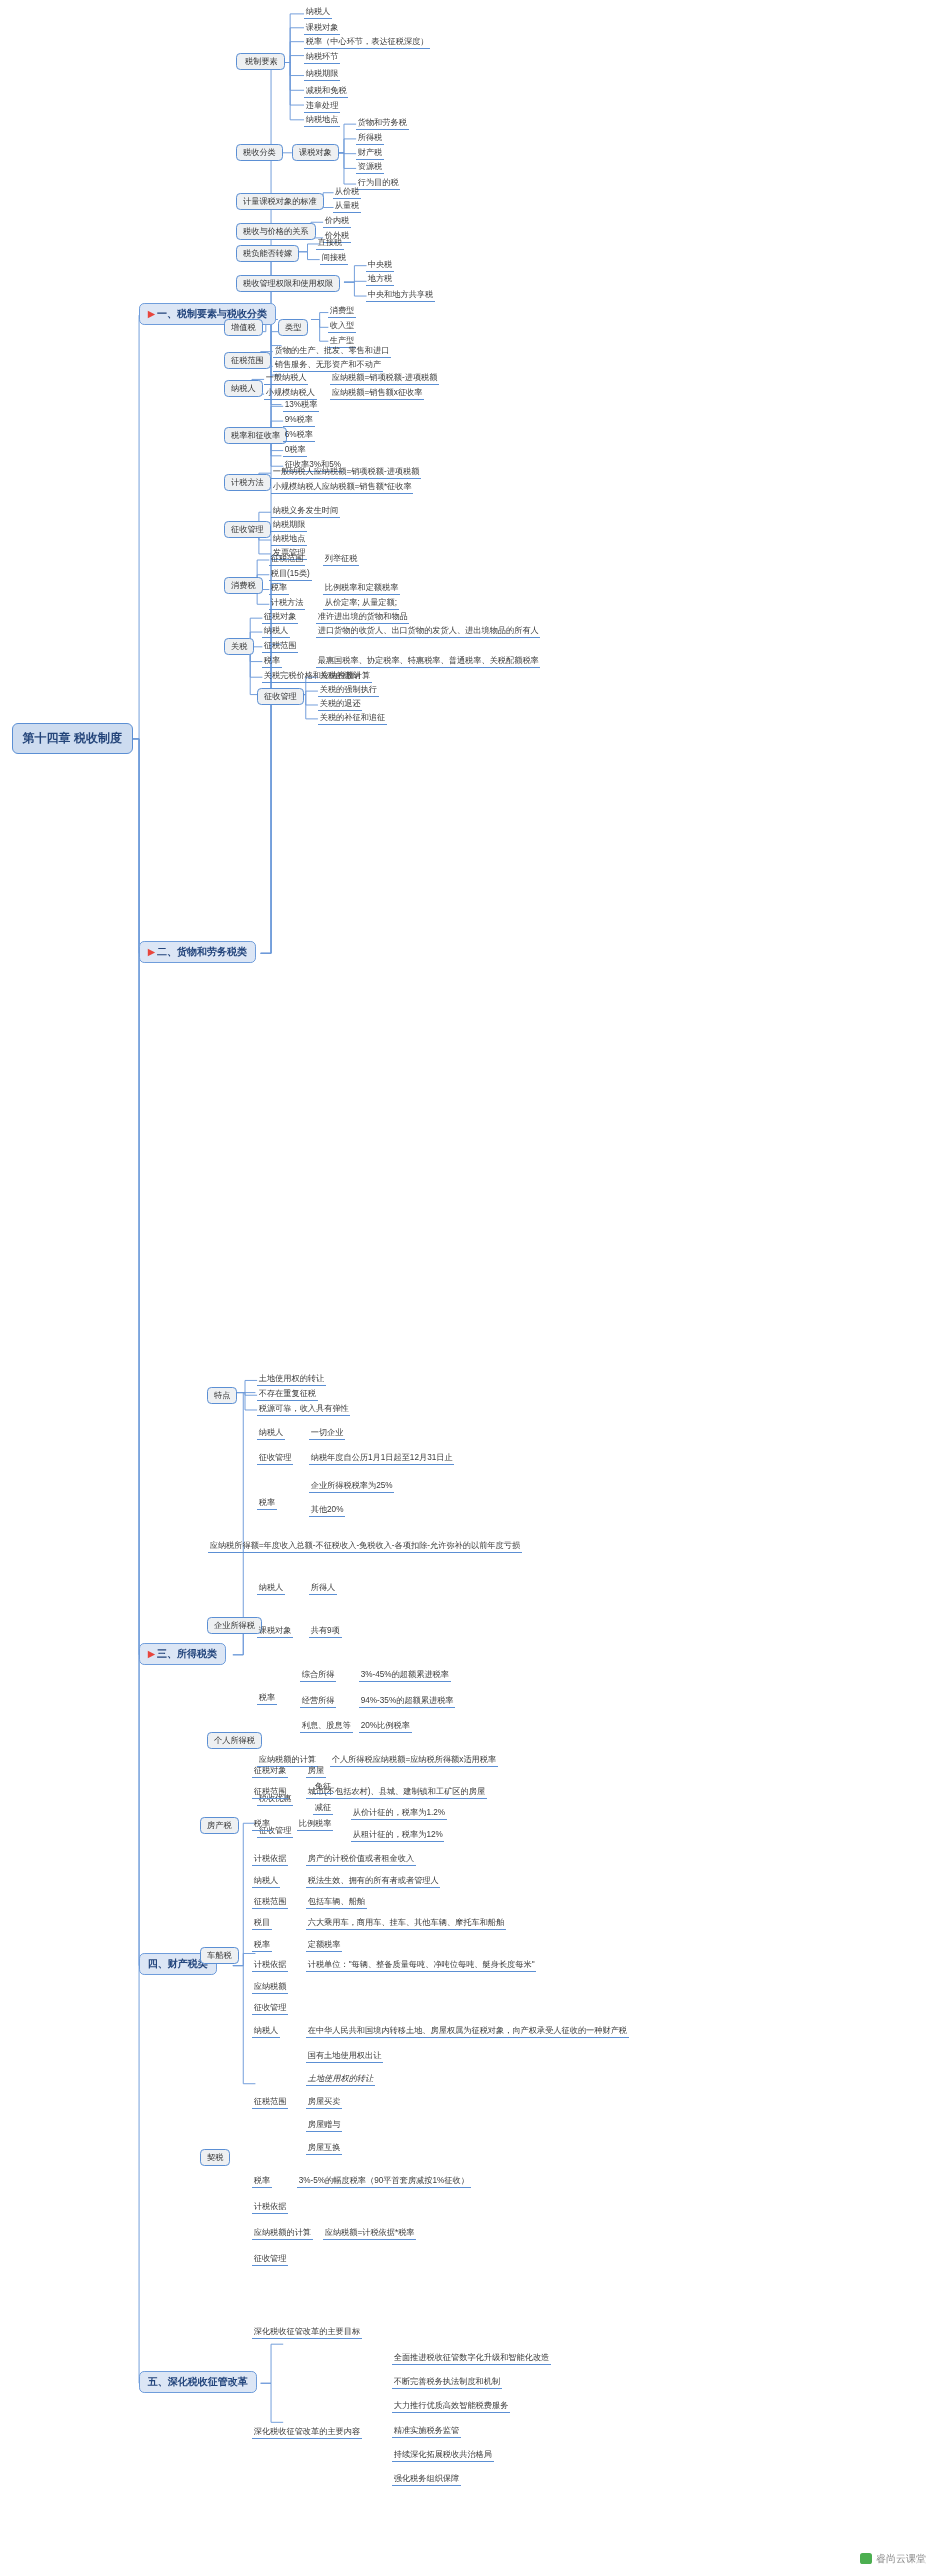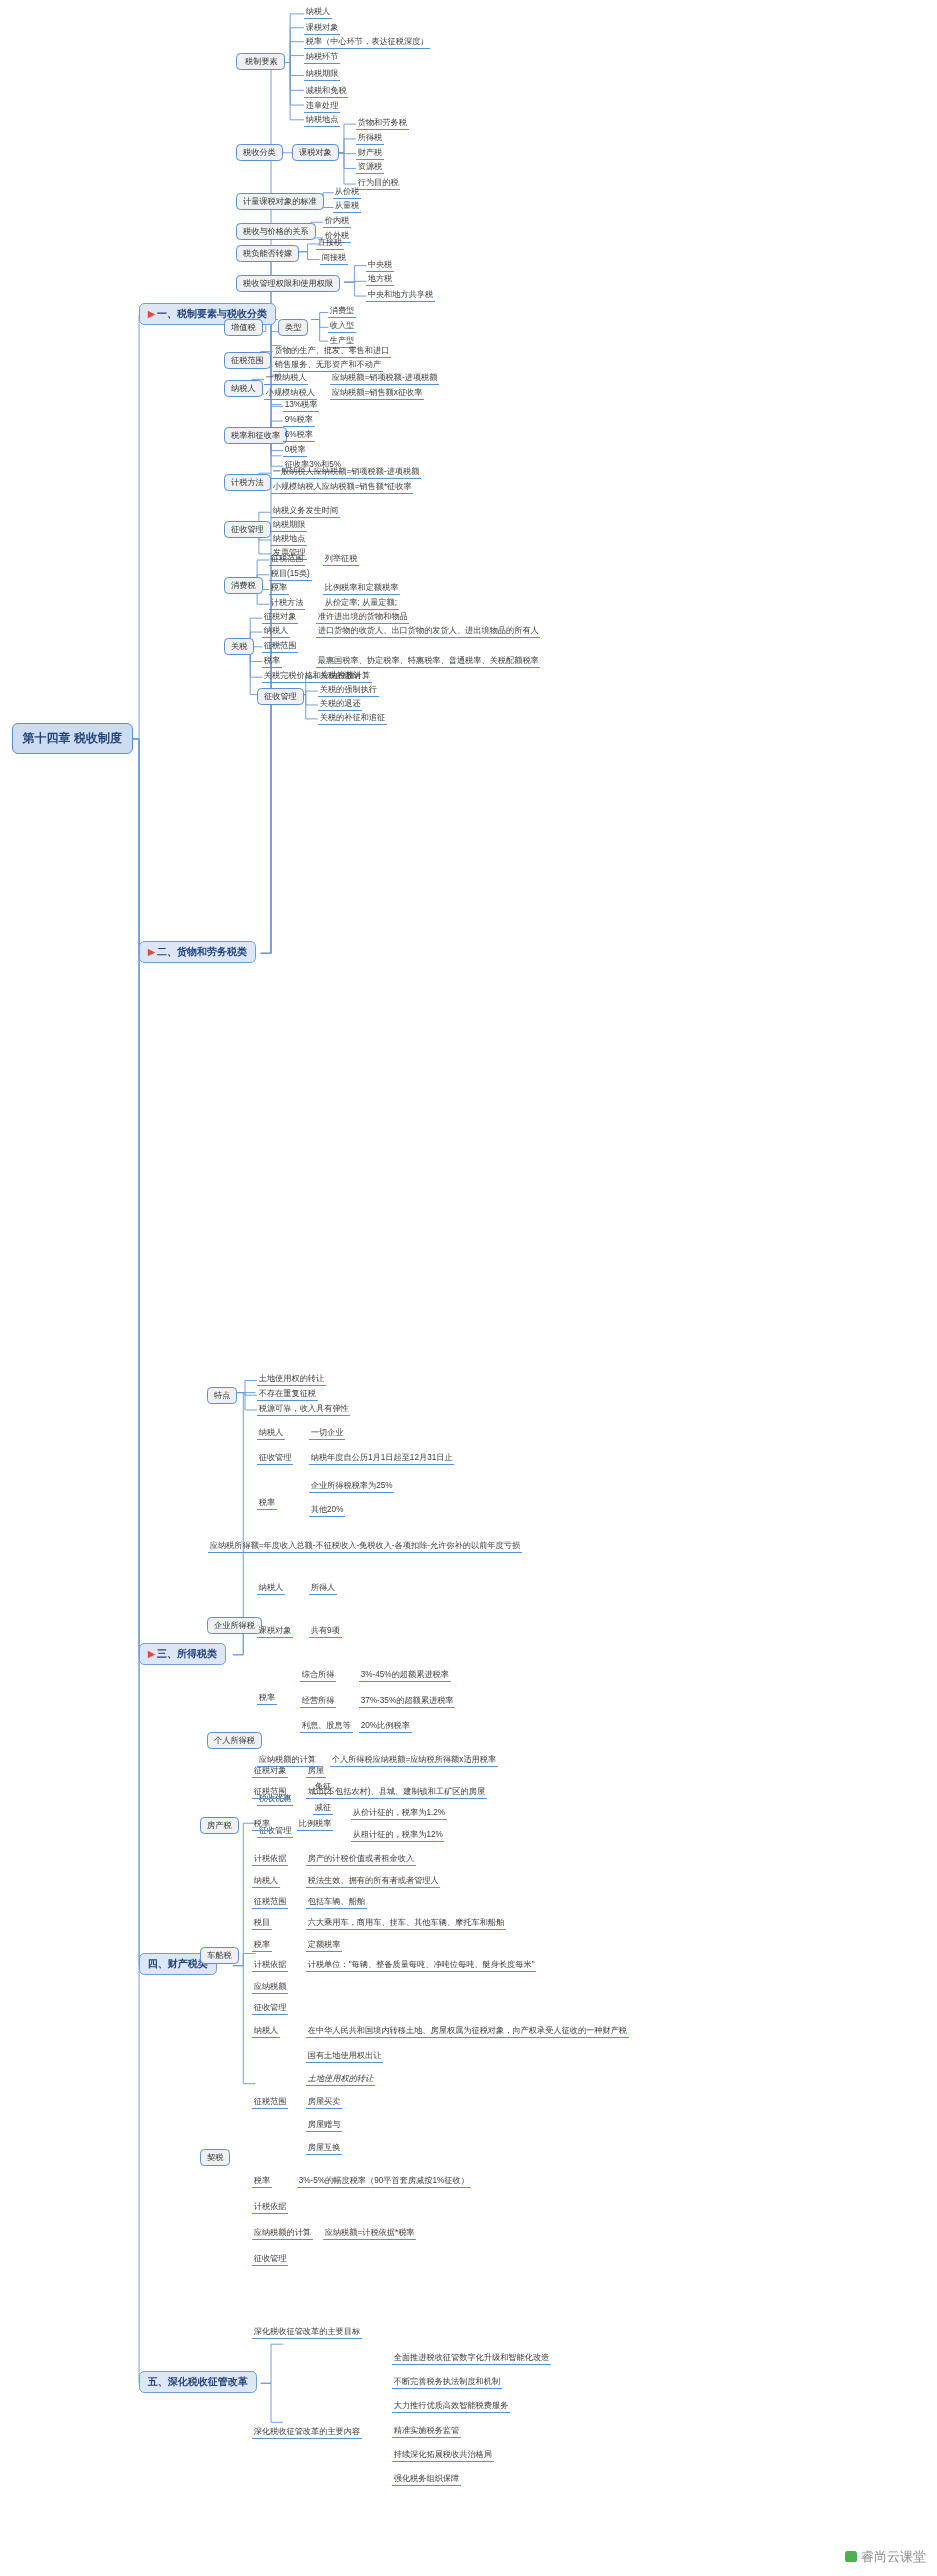--- a/index.html
+++ b/index.html
@@ -8,21 +8,21 @@
 
   
   .node{position:absolute;white-space:nowrap;font-size:8.2px;line-height:1.15;color:#3a3a3a;}
   .boxed{background:#eef0f2;border:1.2px solid #5b8fd4;border-radius:4.3px;padding:2.6px 6px;color:#333;}
   .root{background:#cddcf0;border:1.4px solid #5b8fd4;border-radius:6px;padding:7.8px 9.6px;font-size:12px;font-weight:bold;color:#24457a;}
   .lvl1{background:#dce6f5;border:1.3px solid #6f9ddb;border-radius:5.2px;padding:4.3px 7.8px;font-size:10px;color:#23457c;font-weight:bold;}
   .leaf{border-bottom:1.7px solid #5b8fd4;padding:0 1.7px 1.7px 1.7px;background:transparent;}
   .flag{color:#e8453c;font-size:9.6px;margin-right:1.7px;}
   svg.lines{position:absolute;left:0;top:0;width:938px;height:2576px;pointer-events:none;}
   svg.lines path,svg.lines line{fill:none;stroke:#6d9ad9;stroke-width:1.1;}
-  .wm{position:absolute;right:12px;bottom:10.4px;font-size:13px;color:#888;display:flex;align-items:center;gap:4.3px;}
+  .wm{position:absolute;right:12px;bottom:10.4px;font-size:10px;color:#888;display:flex;align-items:center;gap:4.3px;}
   .wmicon{width:11.3px;height:11.3px;border-radius:2.6px;background:#4caf50;display:inline-block;}
 </style>
 </head>
 <body>
 
 <div id="page">
 
   <svg class="lines" viewBox="0 0 1080 2967">
 
     <path d="M148 851 H160 V363 H172"></path>
@@ -293,21 +293,21 @@
     <span>个人所得税</span>
   </div>
   <div class="node leaf" style="left:257px;top:1583px;">纳税人</div>
   <div class="node leaf" style="left:309px;top:1583px;">所得人</div>
   <div class="node leaf" style="left:257px;top:1626px;">课税对象</div>
   <div class="node leaf" style="left:309px;top:1626px;">共有9项</div>
   <div class="node leaf" style="left:257px;top:1693px;">税率</div>
   <div class="node leaf" style="left:300px;top:1670px;">综合所得</div>
   <div class="node leaf" style="left:359px;top:1670px;">3%-45%的超额累进税率</div>
   <div class="node leaf" style="left:300px;top:1696px;">经营所得</div>
-  <div class="node leaf" style="left:359px;top:1696px;">37%-35%的超额累进税率</div>
+  <div class="node leaf" style="left:359px;top:1696px;">94%-35%的超额累进税率</div>
   <div class="node leaf" style="left:300px;top:1721px;">利息、股息等</div>
   <div class="node leaf" style="left:359px;top:1721px;">20%比例税率</div>
   <div class="node leaf" style="left:257px;top:1755px;">应纳税额的计算</div>
   <div class="node leaf" style="left:330px;top:1755px;">个人所得税应纳税额=应纳税所得额x适用税率</div>
   <div class="node leaf" style="left:257px;top:1794px;">税收优惠</div>
   <div class="node leaf" style="left:313px;top:1782px;">免征</div>
   <div class="node leaf" style="left:313px;top:1803px;">减征</div>
   <div class="node leaf" style="left:257px;top:1826px;">征收管理</div>
 
   <div class="node lvl1" style="left:139px;top:1953px;">

